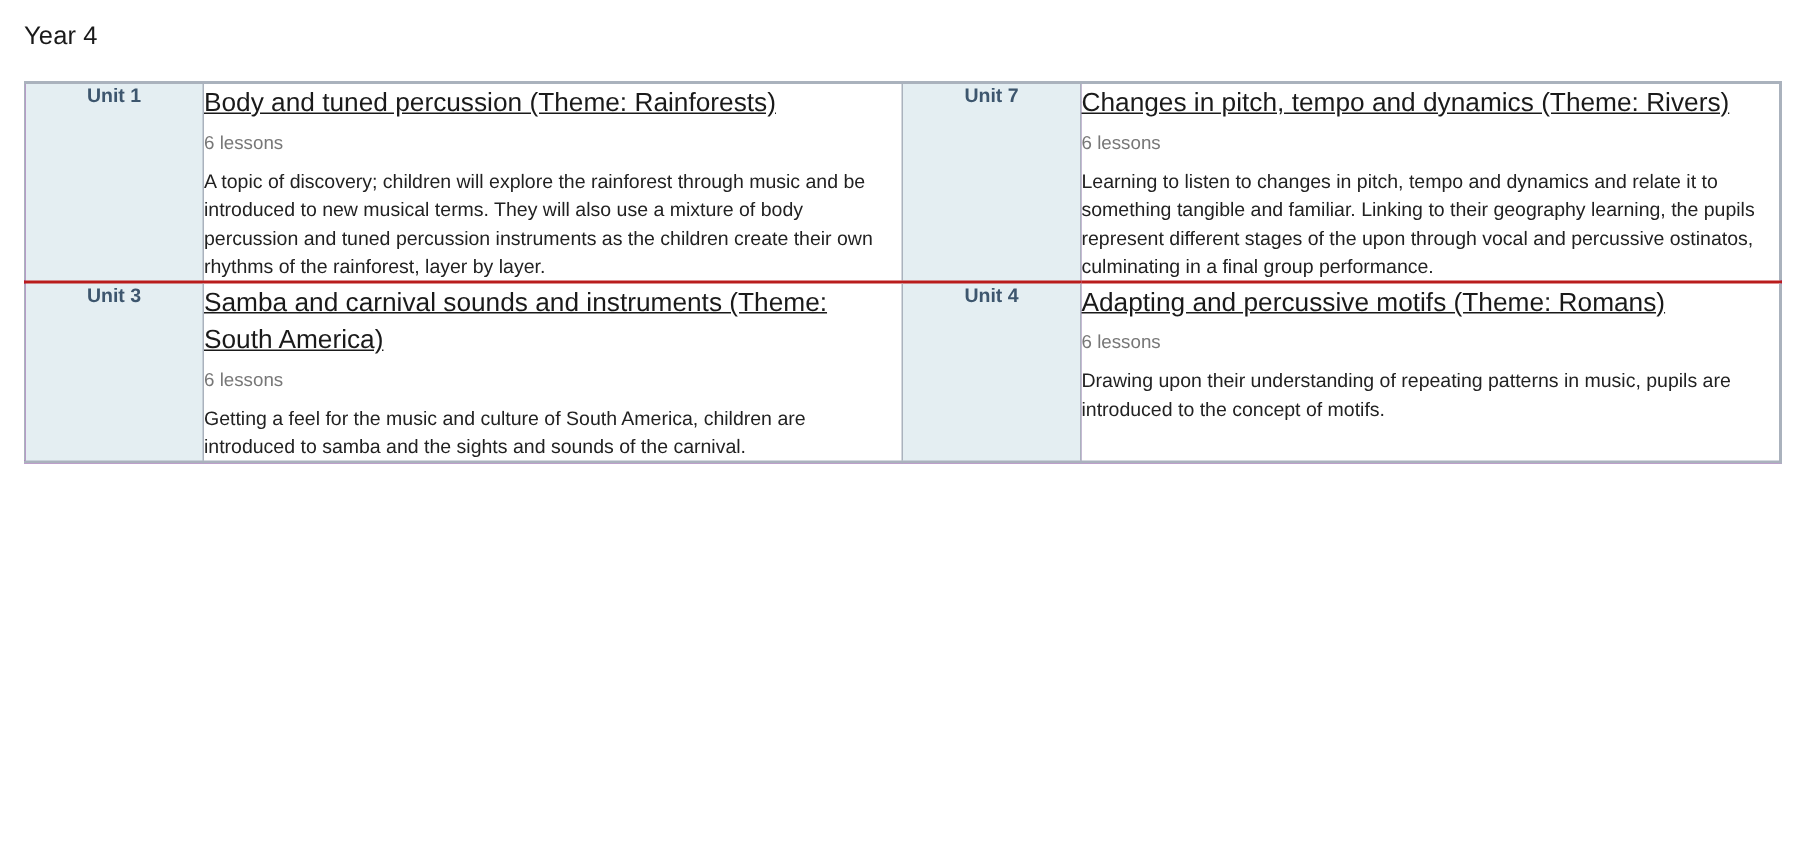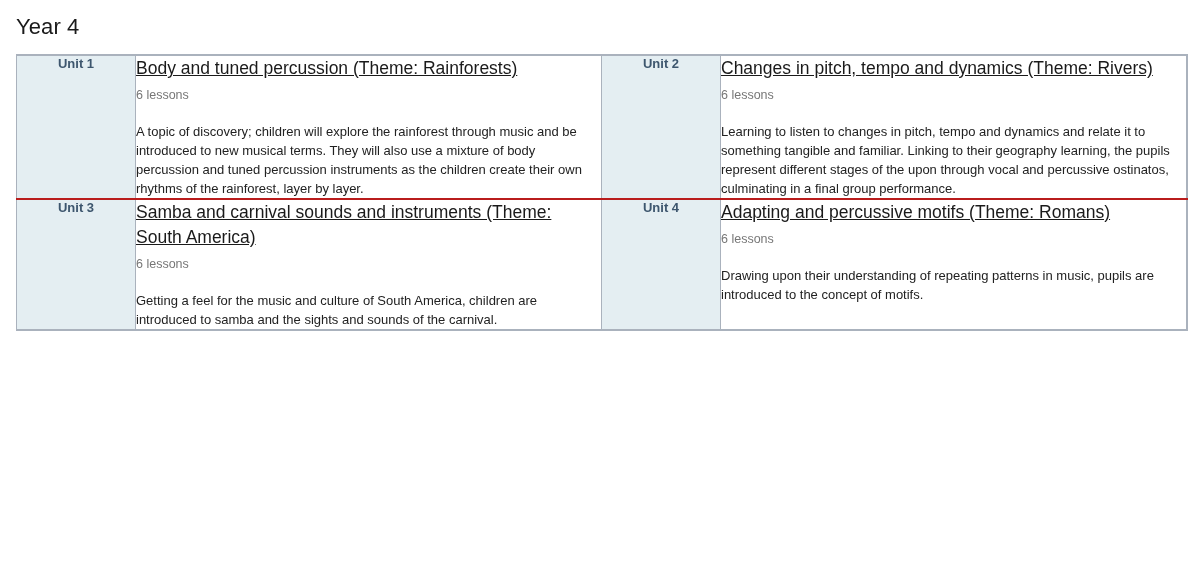--- a/index.html
+++ b/index.html
@@ -9,21 +9,21 @@
   }
   body {
     width: 1197px;
     height: 561px;
     font-family: "Liberation Sans", sans-serif;
     color: #222222;
     overflow: hidden;
   }
 
   .page-title {
-    font-size: 22px;
+    font-size: 17px;
     font-weight: 400;
     color: #1a1a1a;
     margin: 0;
     padding: 14px 0 0 16px;
     letter-spacing: 0.1px;
   }
 
   .units-table {
     position: absolute;
     left: 16px;
@@ -78,21 +78,21 @@
     font-size: 12.5px;
     color: #777777;
     margin-top: 6px;
     line-height: 16px;
   }
 
   .unit-desc {
     font-size: 13px;
     line-height: 19px;
     color: #222222;
-    margin-top: 19px;
+    margin-top: 8px;
   }
 
   tr.units-row + tr.units-row td {
     border-top: 2px solid #b91c1c;
   }
 </style>
 </head>
 <body>
 
 <h1 class="page-title">Year 4</h1>
@@ -103,21 +103,21 @@
     <tr class="units-row">
       <td class="unit-label-cell">
         <span>Unit 1</span>
       </td>
       <td class="unit-body-cell">
         <a class="unit-title" href="#">Body and tuned percussion (Theme: Rainforests)</a>
         <div class="unit-lessons">6 lessons</div>
         <div class="unit-desc">A topic of discovery; children will explore the rainforest through music and be introduced to new musical terms. They will also use a mixture of body percussion and tuned percussion instruments as the children create their own rhythms of the rainforest, layer by layer.</div>
       </td>
       <td class="unit-label-cell">
-        <span>Unit 2</span>
+        <span>Unit 7</span>
       </td>
       <td class="unit-body-cell right-col">
         <a class="unit-title" href="#">Changes in pitch, tempo and dynamics (Theme: Rivers)</a>
         <div class="unit-lessons">6 lessons</div>
         <div class="unit-desc">Learning to listen to changes in pitch, tempo and dynamics and relate it to something tangible and familiar. Linking to their geography learning, the pupils represent different stages of the upon through vocal and percussive ostinatos, culminating in a final group performance.</div>
       </td>
     </tr>
 
     <tr class="units-row">
       <td class="unit-label-cell">

